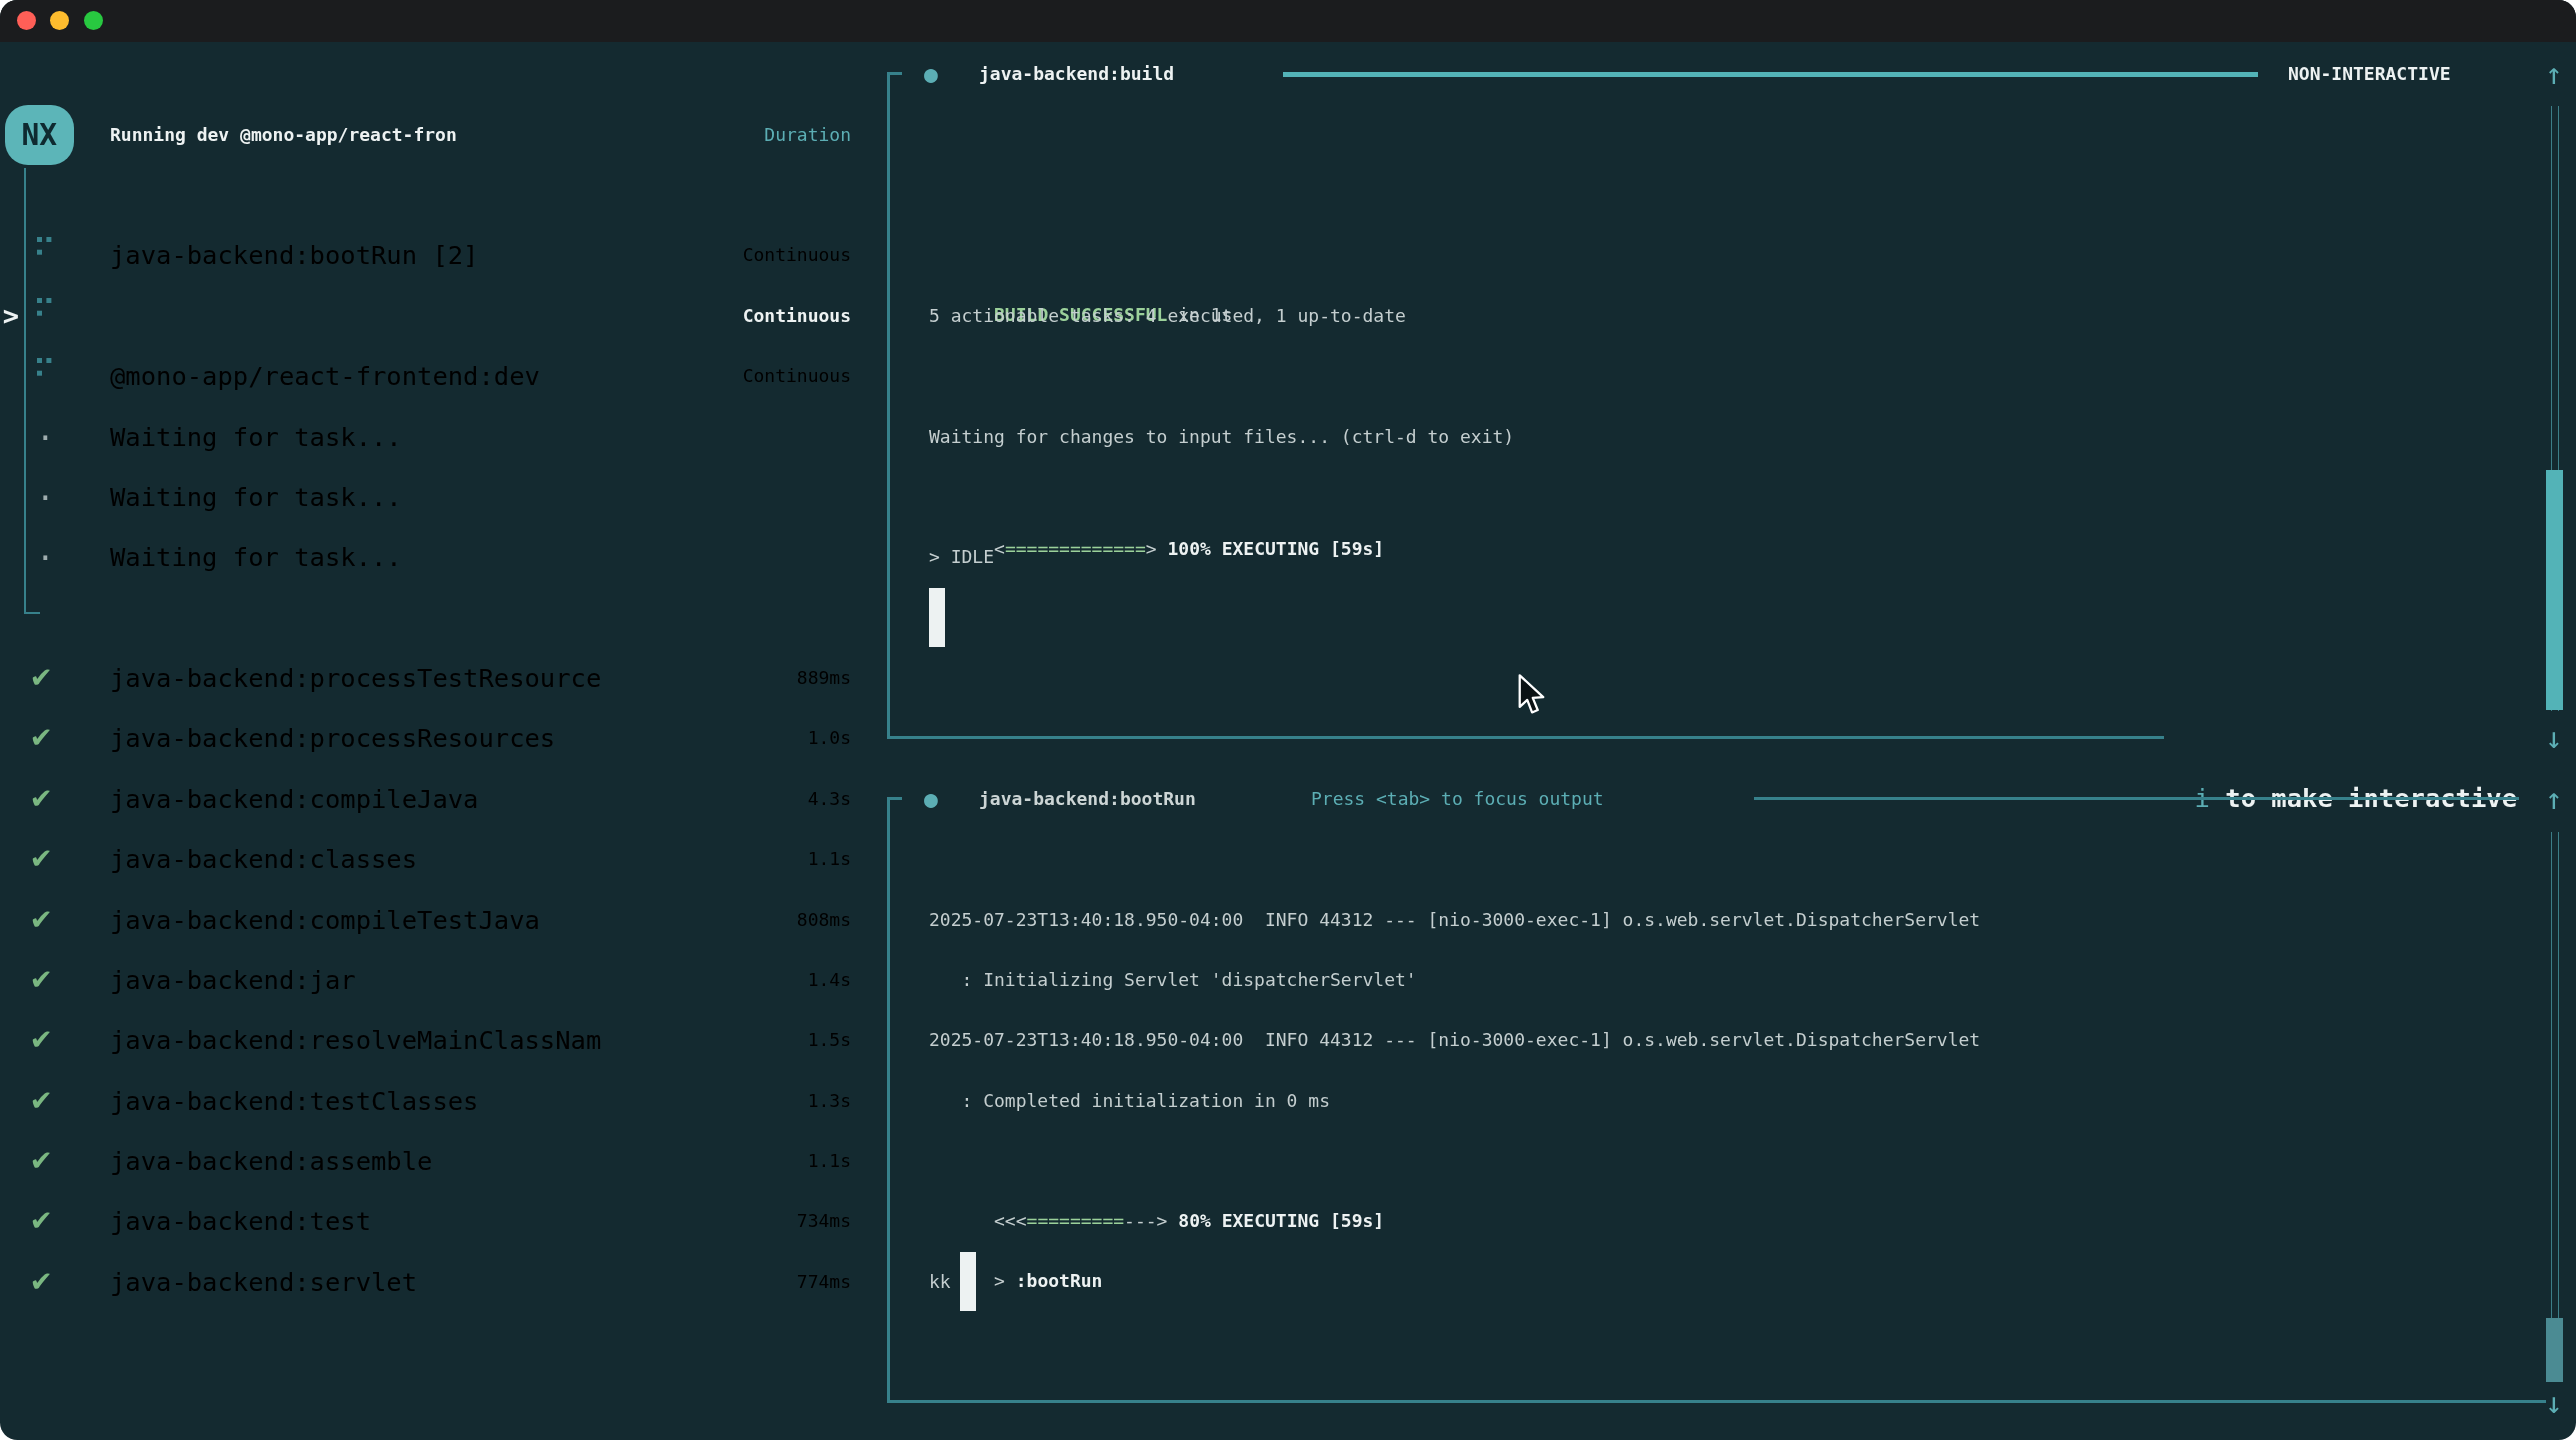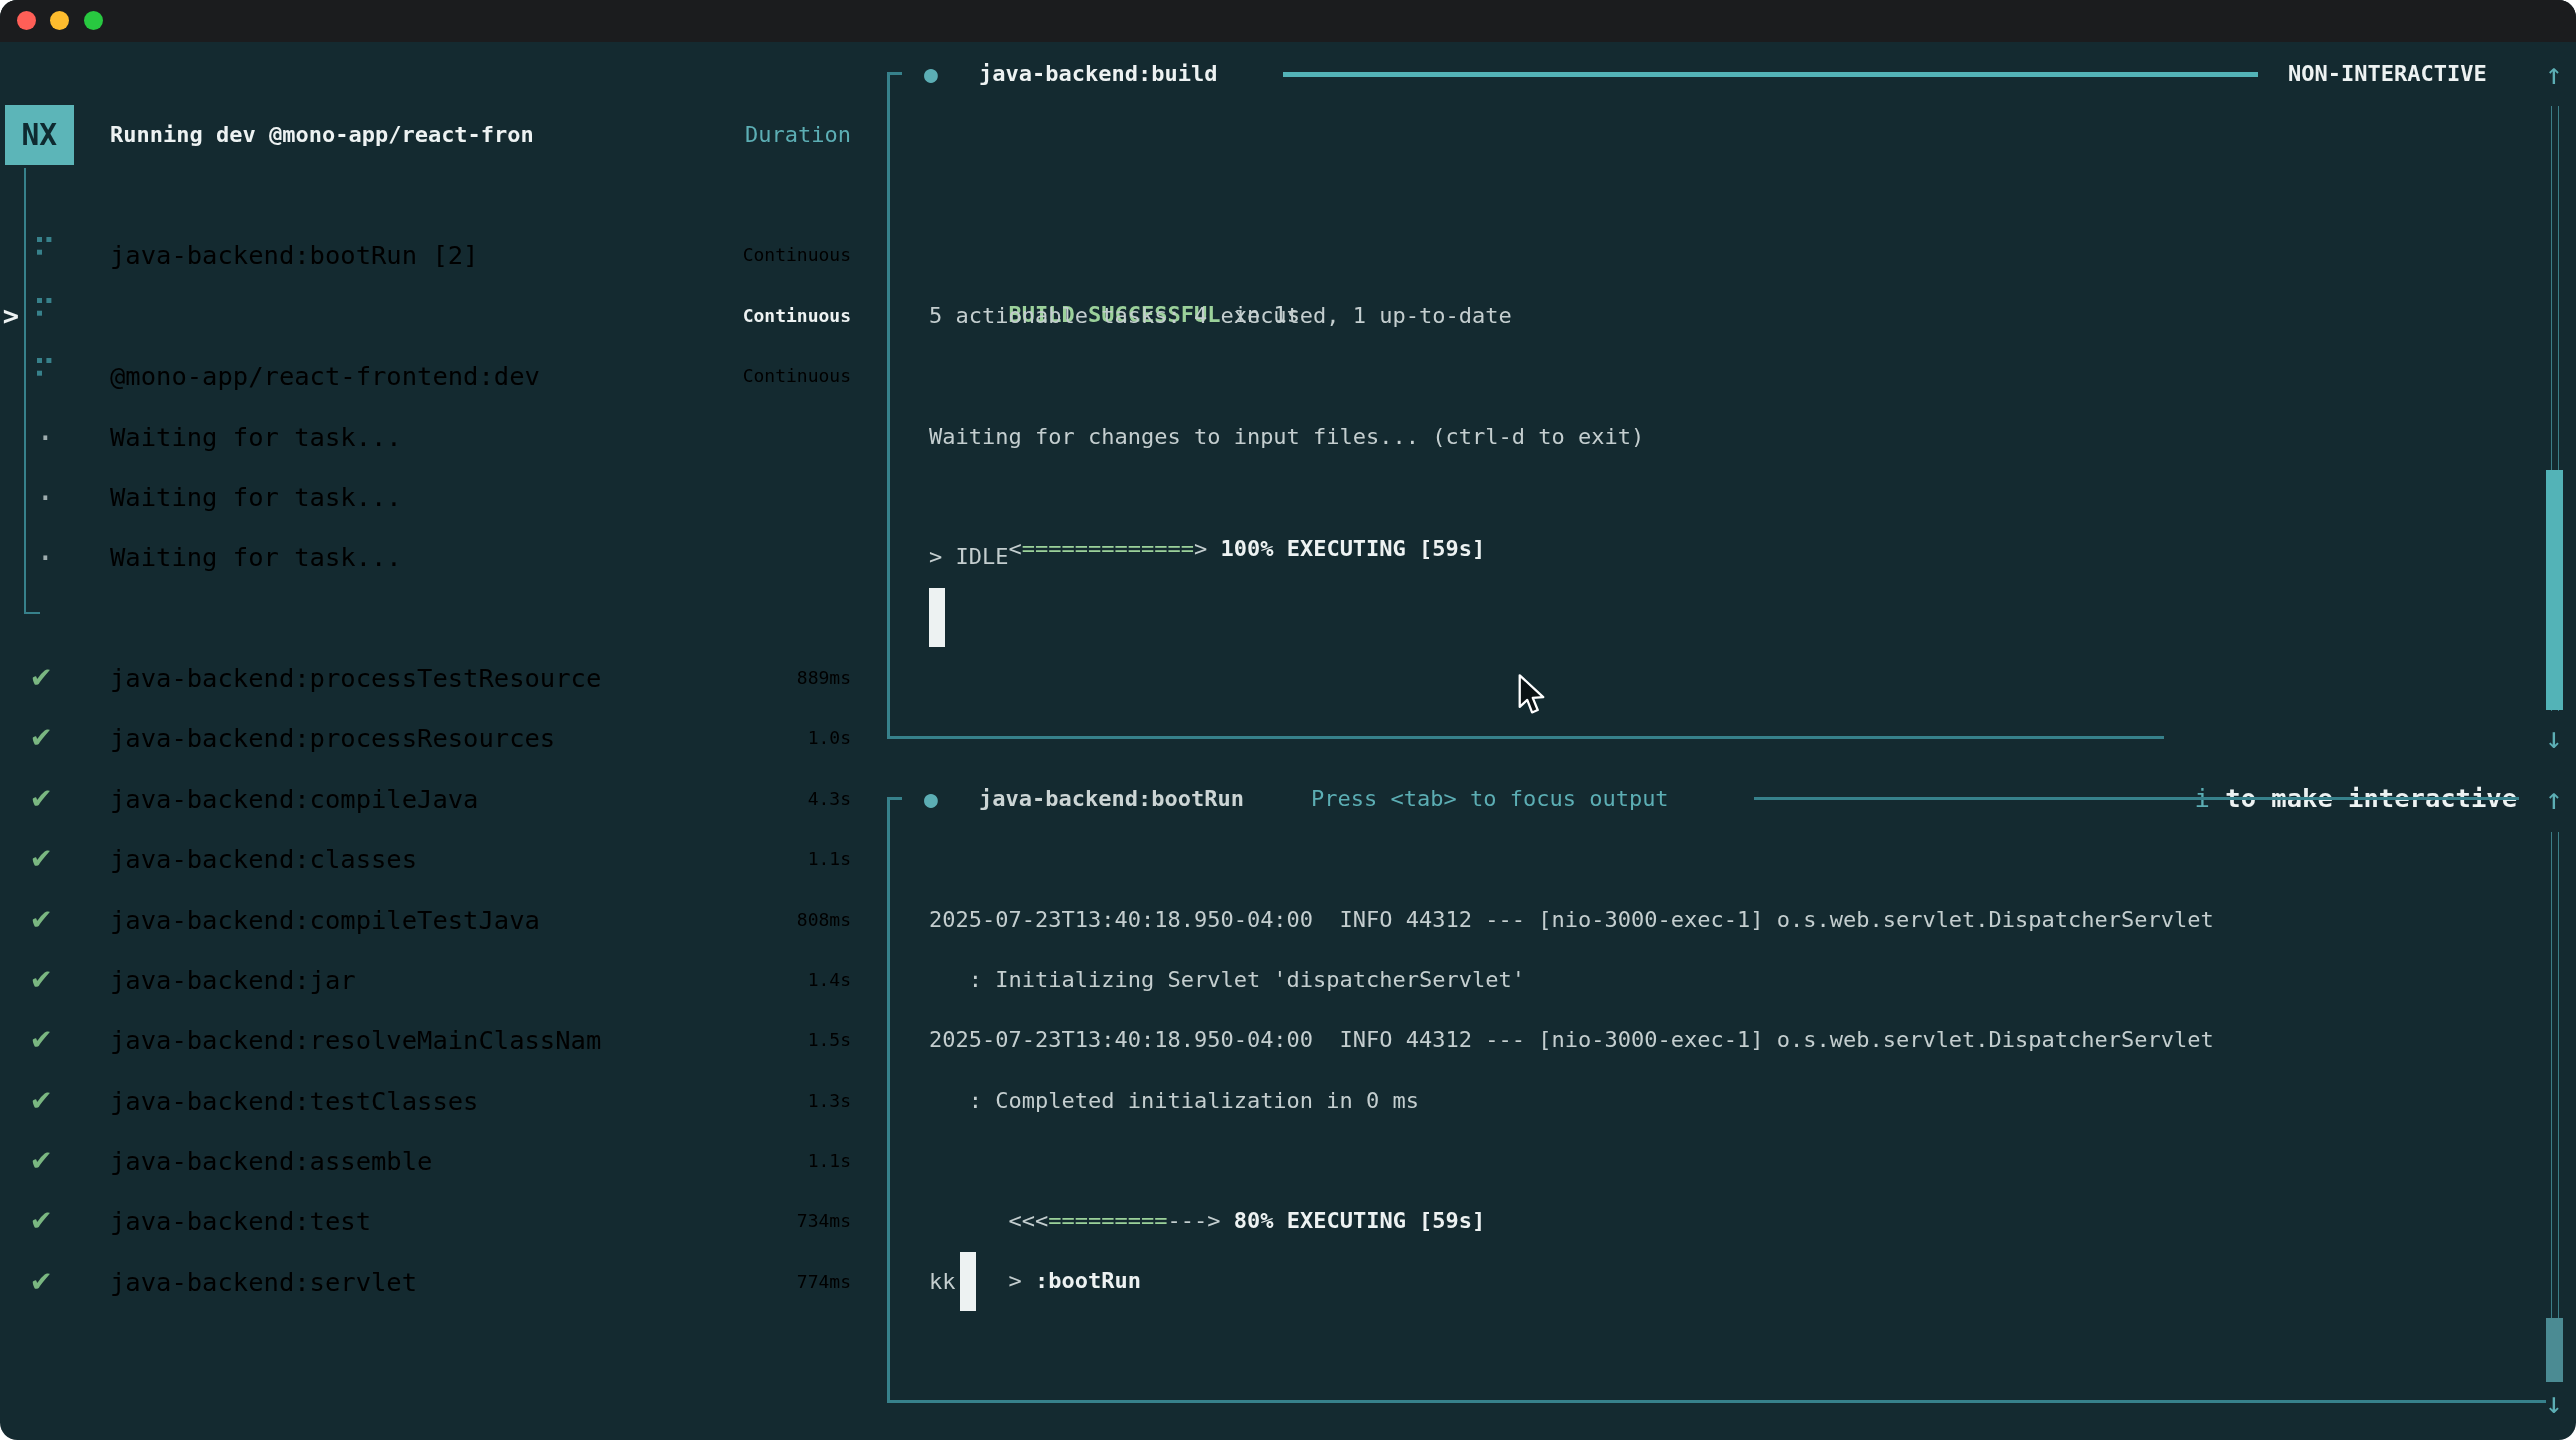--- a/index.html
+++ b/index.html
@@ -15,32 +15,32 @@
     font-family:"DejaVu Sans Mono","Liberation Mono",monospace;}
   .window{position:absolute;left:0;top:0;width:2576px;height:1440px;
     background:var(--background,#142a30);border-radius:17.4px;overflow:hidden;}
   .titlebar{position:absolute;left:0;top:0;width:2576px;height:42px;
     background:var(--titlebar,#1b1c1e);}
   .light{position:absolute;top:11.4px;width:19px;height:19px;border-radius:50%;}
   .light.red{left:17px;background:var(--traffic-red,#ff5f57);}
   .light.yellow{left:50px;background:var(--traffic-yellow,#febc2e);}
   .light.green{left:84px;background:var(--traffic-green,#28c840);}
 
-  .row{position:absolute;height:60px;line-height:60px;font-size:22px;
+  .row{position:absolute;height:60px;line-height:60px;font-size:18px;
     color:var(--text-gray,#c4cecf);white-space:pre;}
   .bold{font-weight:700;}
   .white{color:var(--text-white,#edf2f2);}
   .teal{color:var(--accent-text,#5caeb4);}
   .green-t{color:var(--green,#9bd19a);}
   .gray{color:var(--text-gray,#c4cecf);}
 
   
   .nx-logo{position:absolute;left:4.7px;top:105px;width:69px;height:60px;
     background:var(--nx-bg,#5cb5b8);color:var(--nx-text,#0f2a30);
-    font-size:29.5px;font-weight:700;text-align:center;line-height:60px;}
+    font-size:29.5px;font-weight:700;text-align:center;line-height:60px;border-radius:23px;}
   .lrow{position:absolute;left:0;width:851px;height:60px;}
   .lrow .name{position:absolute;left:110px;line-height:60px;font-size:25.5px;white-space:pre;}
   .lrow .stat{position:absolute;right:0;line-height:60px;font-size:18px;}
   .sel-arrow{position:absolute;left:2.7px;line-height:60px;font-size:27px;font-weight:700;
     color:var(--text-white,#edf2f2);}
   .check{position:absolute;left:29.5px;line-height:60px;font-size:28px;
     color:var(--green-check,#7ab781);font-family:"DejaVu Sans",sans-serif;}
   .wait-dot{position:absolute;left:36px;line-height:60px;font-size:31px;color:#9fadae;}
   .spinner{position:absolute;left:37px;top:12px;width:19px;height:23px;}
   .spinner i{position:absolute;left:0;top:0;width:5.4px;height:5.4px;

